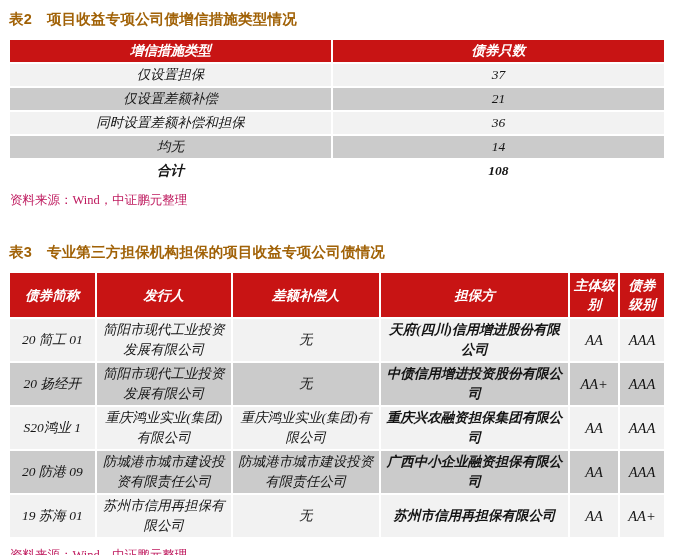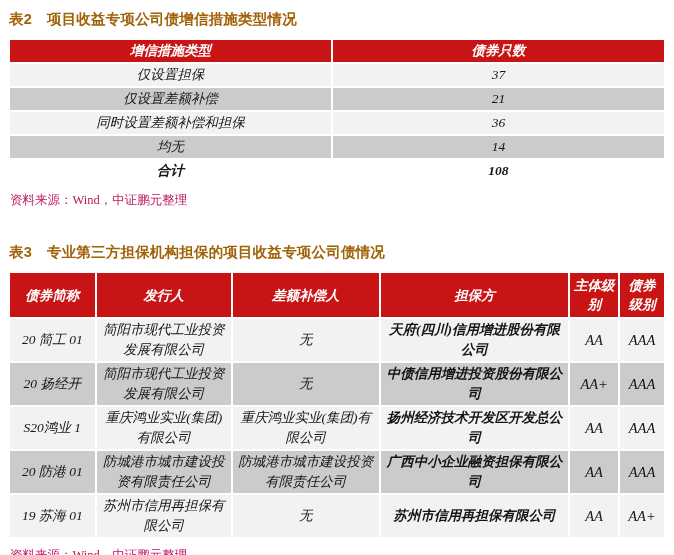--- a/index.html
+++ b/index.html
@@ -120,26 +120,26 @@
           <td>简阳市现代工业投资发展有限公司</td>
           <td>无</td>
           <td class="bold">中债信用增进投资股份有限公司</td>
           <td class="rating">AA+</td>
           <td class="rating">AAA</td>
         </tr>
         <tr class="row-light">
           <td>S20鸿业 1</td>
           <td>重庆鸿业实业(集团)有限公司</td>
           <td>重庆鸿业实业(集团)有限公司</td>
-          <td class="bold">扬州经济技术开发区开发总公司</td>
+          <td class="bold">重庆兴农融资担保集团有限公司</td>
           <td class="rating">AA</td>
           <td class="rating">AAA</td>
         </tr>
         <tr class="row-dark">
-          <td>20 防港 01</td>
+          <td>20 防港 09</td>
           <td>防城港市城市建设投资有限责任公司</td>
           <td>防城港市城市建设投资有限责任公司</td>
           <td class="bold">广西中小企业融资担保有限公司</td>
           <td class="rating">AA</td>
           <td class="rating">AAA</td>
         </tr>
         <tr class="row-light">
           <td>19 苏海 01</td>
           <td>苏州市信用再担保有限公司</td>
           <td>无</td>

